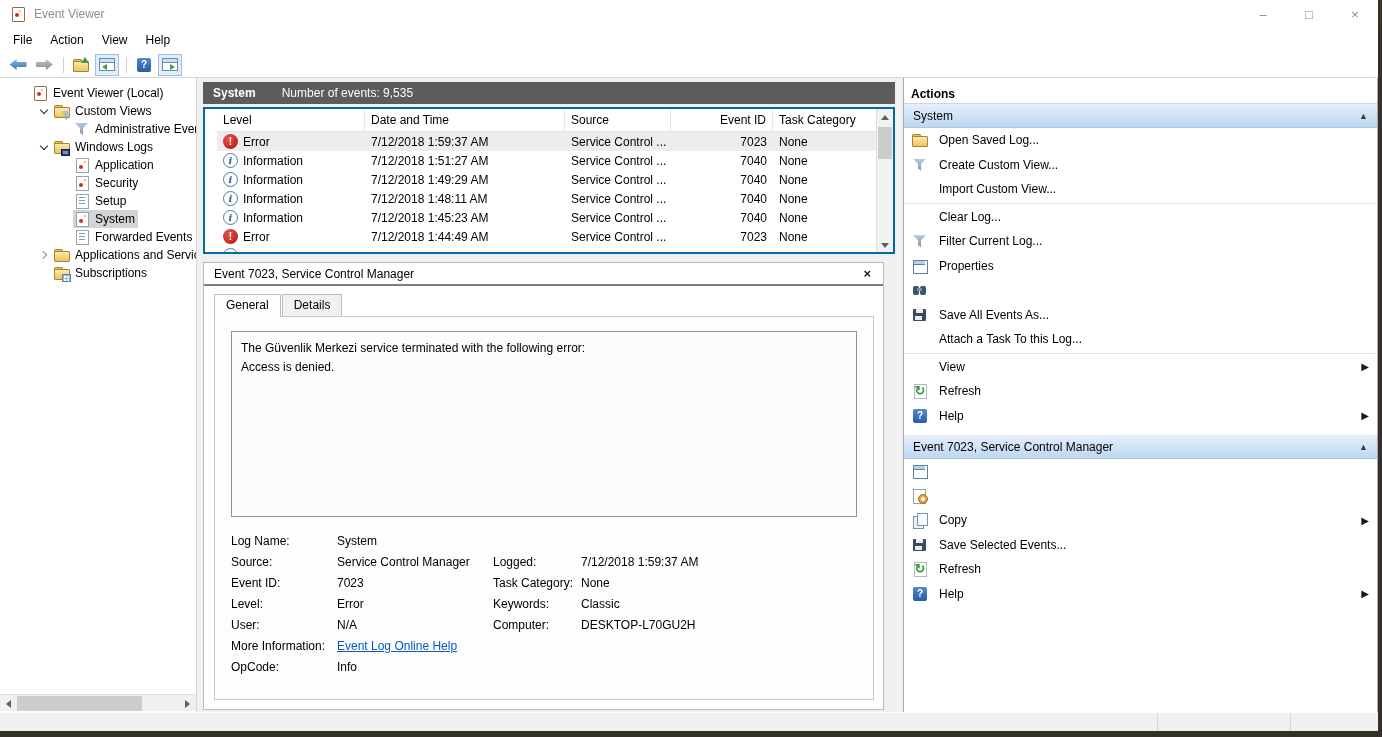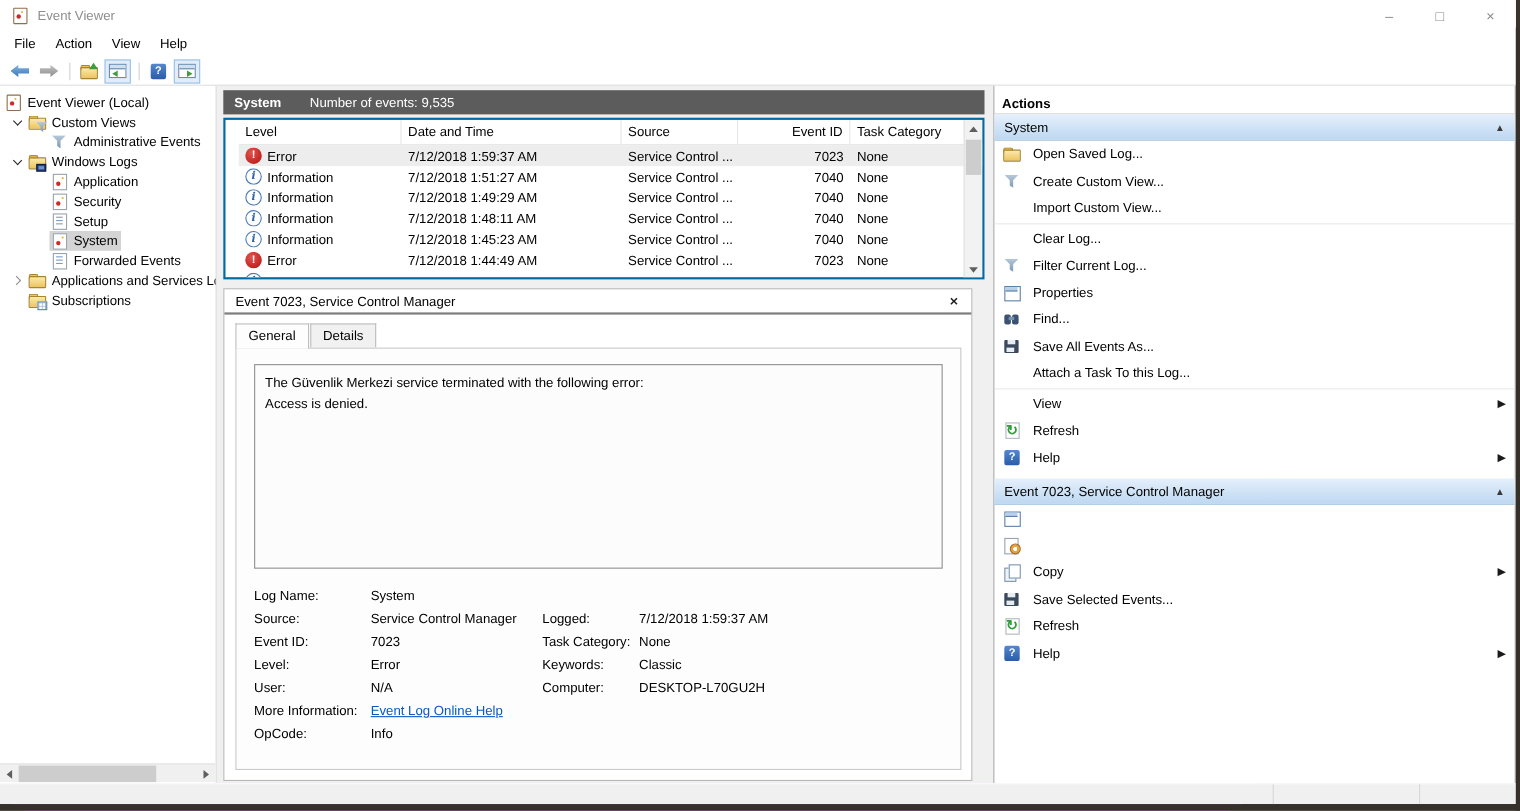--- a/index.html
+++ b/index.html
@@ -65,21 +65,21 @@
   .ic-refresh::before { content:""; position:absolute; left:2px; top:1px; width:11px; height:13px; background:#fff; border:1px solid #b0b8c0; }
   .ic-refresh::after { content:"\21bb"; position:absolute; left:0; top:0; width:16px; text-align:center; color:#2f9e38; font-weight:bold; font-size:13px; line-height:15px; }
   .ic-help { width:14px; height:14px; margin:1px; border-radius:2px; background:linear-gradient(#5588cc,#2a5caa); display:flex; align-items:center; justify-content:center; }
   .ic-help::after { content:"?"; color:#fff; font-weight:bold; font-size:10px; }
   .ic-blank { width:16px; }
 
   
   .content { position:absolute; left:0; top:78px; width:1378px; height:634px; background:#f0f0f0; }
 
   .tree-panel { position:absolute; left:0; top:0; width:197px; height:634px; background:#fff; border-right:1px solid #d9d9d9; overflow:hidden; }
-  .tree-row { display:flex; align-items:center; height:18px; white-space:nowrap; }
+  .tree-row { display:flex; align-items:center; height:18px; white-space:nowrap;margin-left:28px; }
   .tree-rows { padding-top:6px; }
   .exp { width:16px; height:16px; position:relative; flex:none; margin-right:2px; }
   .exp.open::before { content:""; position:absolute; left:5px; top:4px; width:5px; height:5px; border-right:1px solid #262626; border-bottom:1px solid #262626; transform:rotate(45deg); }
   .exp.closed::before { content:""; position:absolute; left:4px; top:5px; width:5px; height:5px; border-top:1px solid #8f8f8f; border-right:1px solid #8f8f8f; transform:rotate(45deg); }
   .tree-label { margin-left:5px; }
   .tree-sel { display:flex; align-items:center; background:#d4d4d4; padding:1px 3px 1px 1px; }
   .hscroll { position:absolute; left:0; bottom:1px; width:196px; height:17px; background:#f0f0f0; border-top:1px solid #e2e2e2; }
   .hs-btn { position:absolute; top:0; width:17px; height:17px; display:flex; align-items:center; justify-content:center; }
   .hs-thumb { position:absolute; left:17px; top:1px; width:125px; height:15px; background:#cdcdcd; }
   .tri-left { width:0; height:0; border-top:4px solid transparent; border-bottom:4px solid transparent; border-right:5px solid #5f5f5f; }
@@ -428,21 +428,20 @@
       <div class="act-item">
         <span class="ic ic-filter"></span>
         <span class="lbl">Filter Current Log...</span>
       </div>
       <div class="act-item">
         <span class="ic ic-props"></span>
         <span class="lbl">Properties</span>
       </div>
       <div class="act-item">
         <span class="ic ic-find"></span>
-        <span class="lbl">Find...</span>
       </div>
       <div class="act-item">
         <span class="ic ic-save"></span>
         <span class="lbl">Save All Events As...</span>
       </div>
       <div class="act-item">
         <span class="ic ic-blank"></span>
         <span class="lbl">Attach a Task To this Log...</span>
       </div>
       <div class="act-sep"></div>

